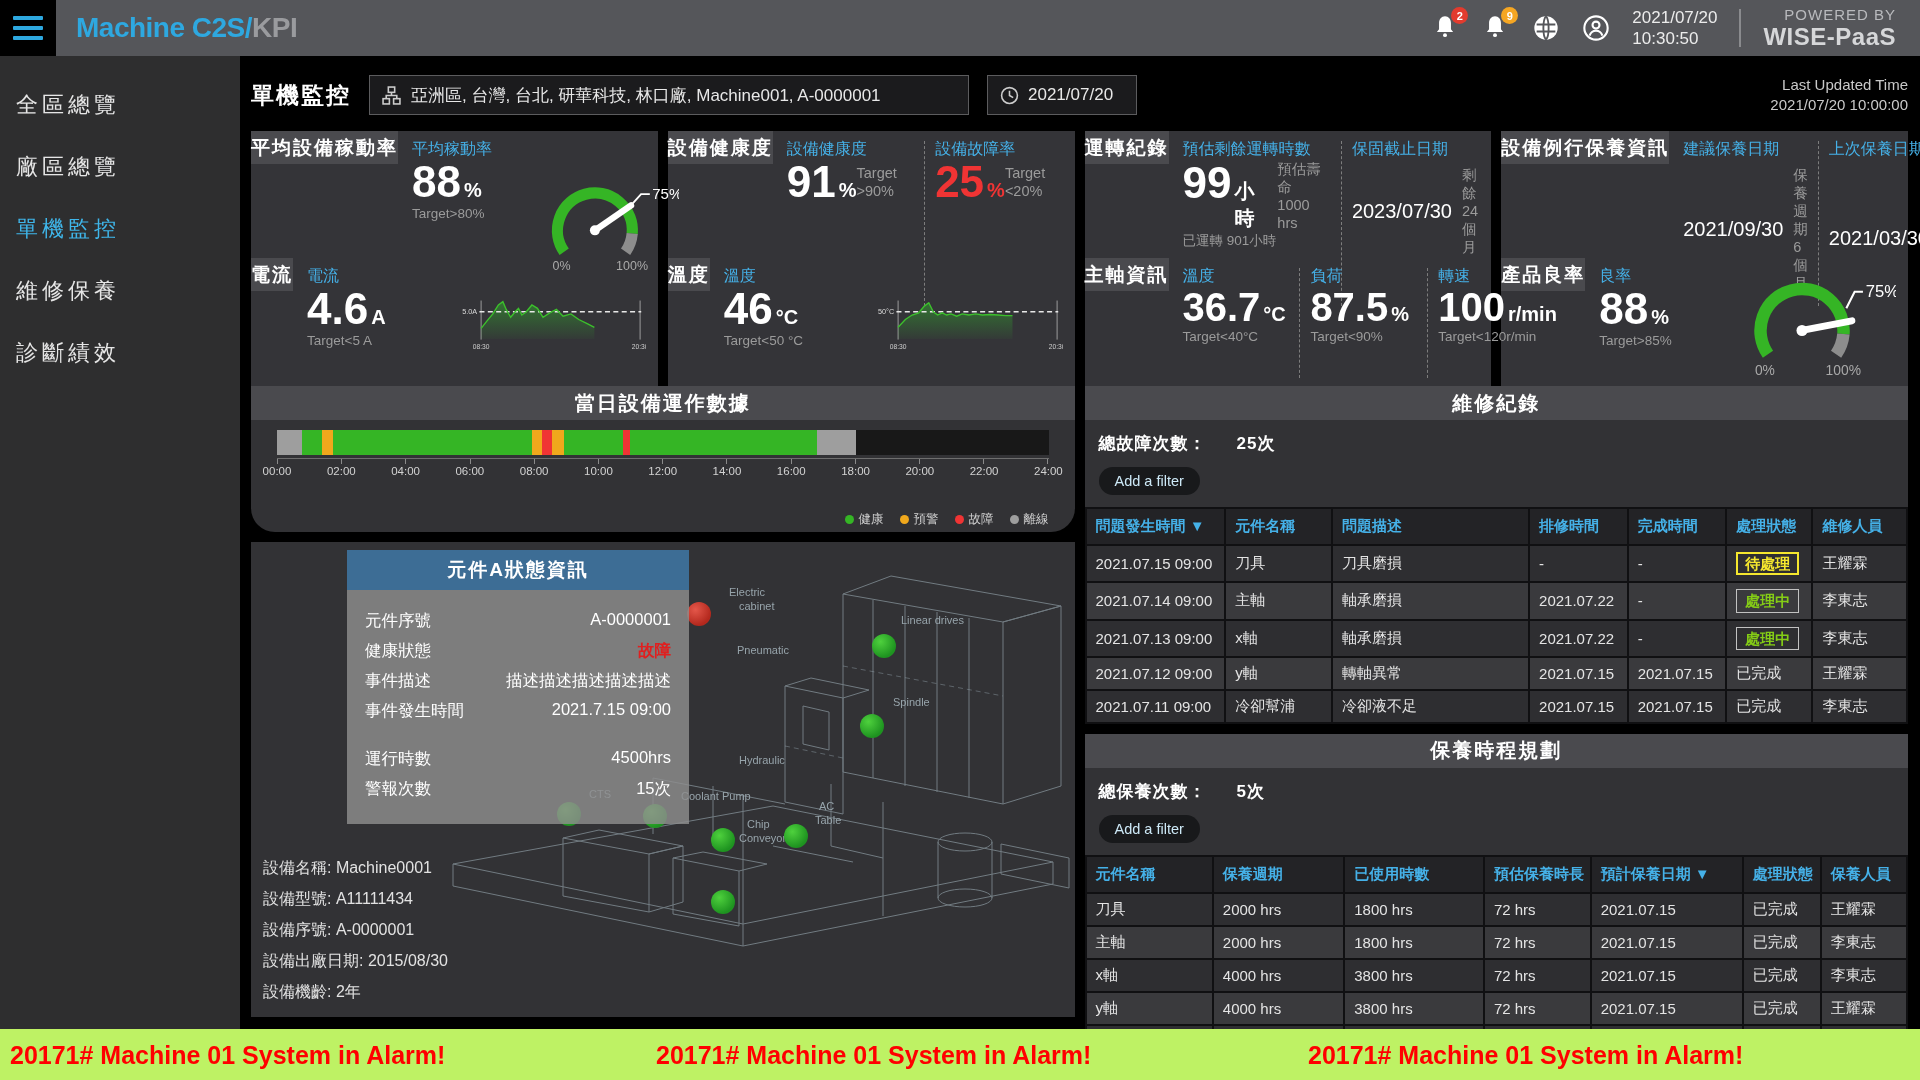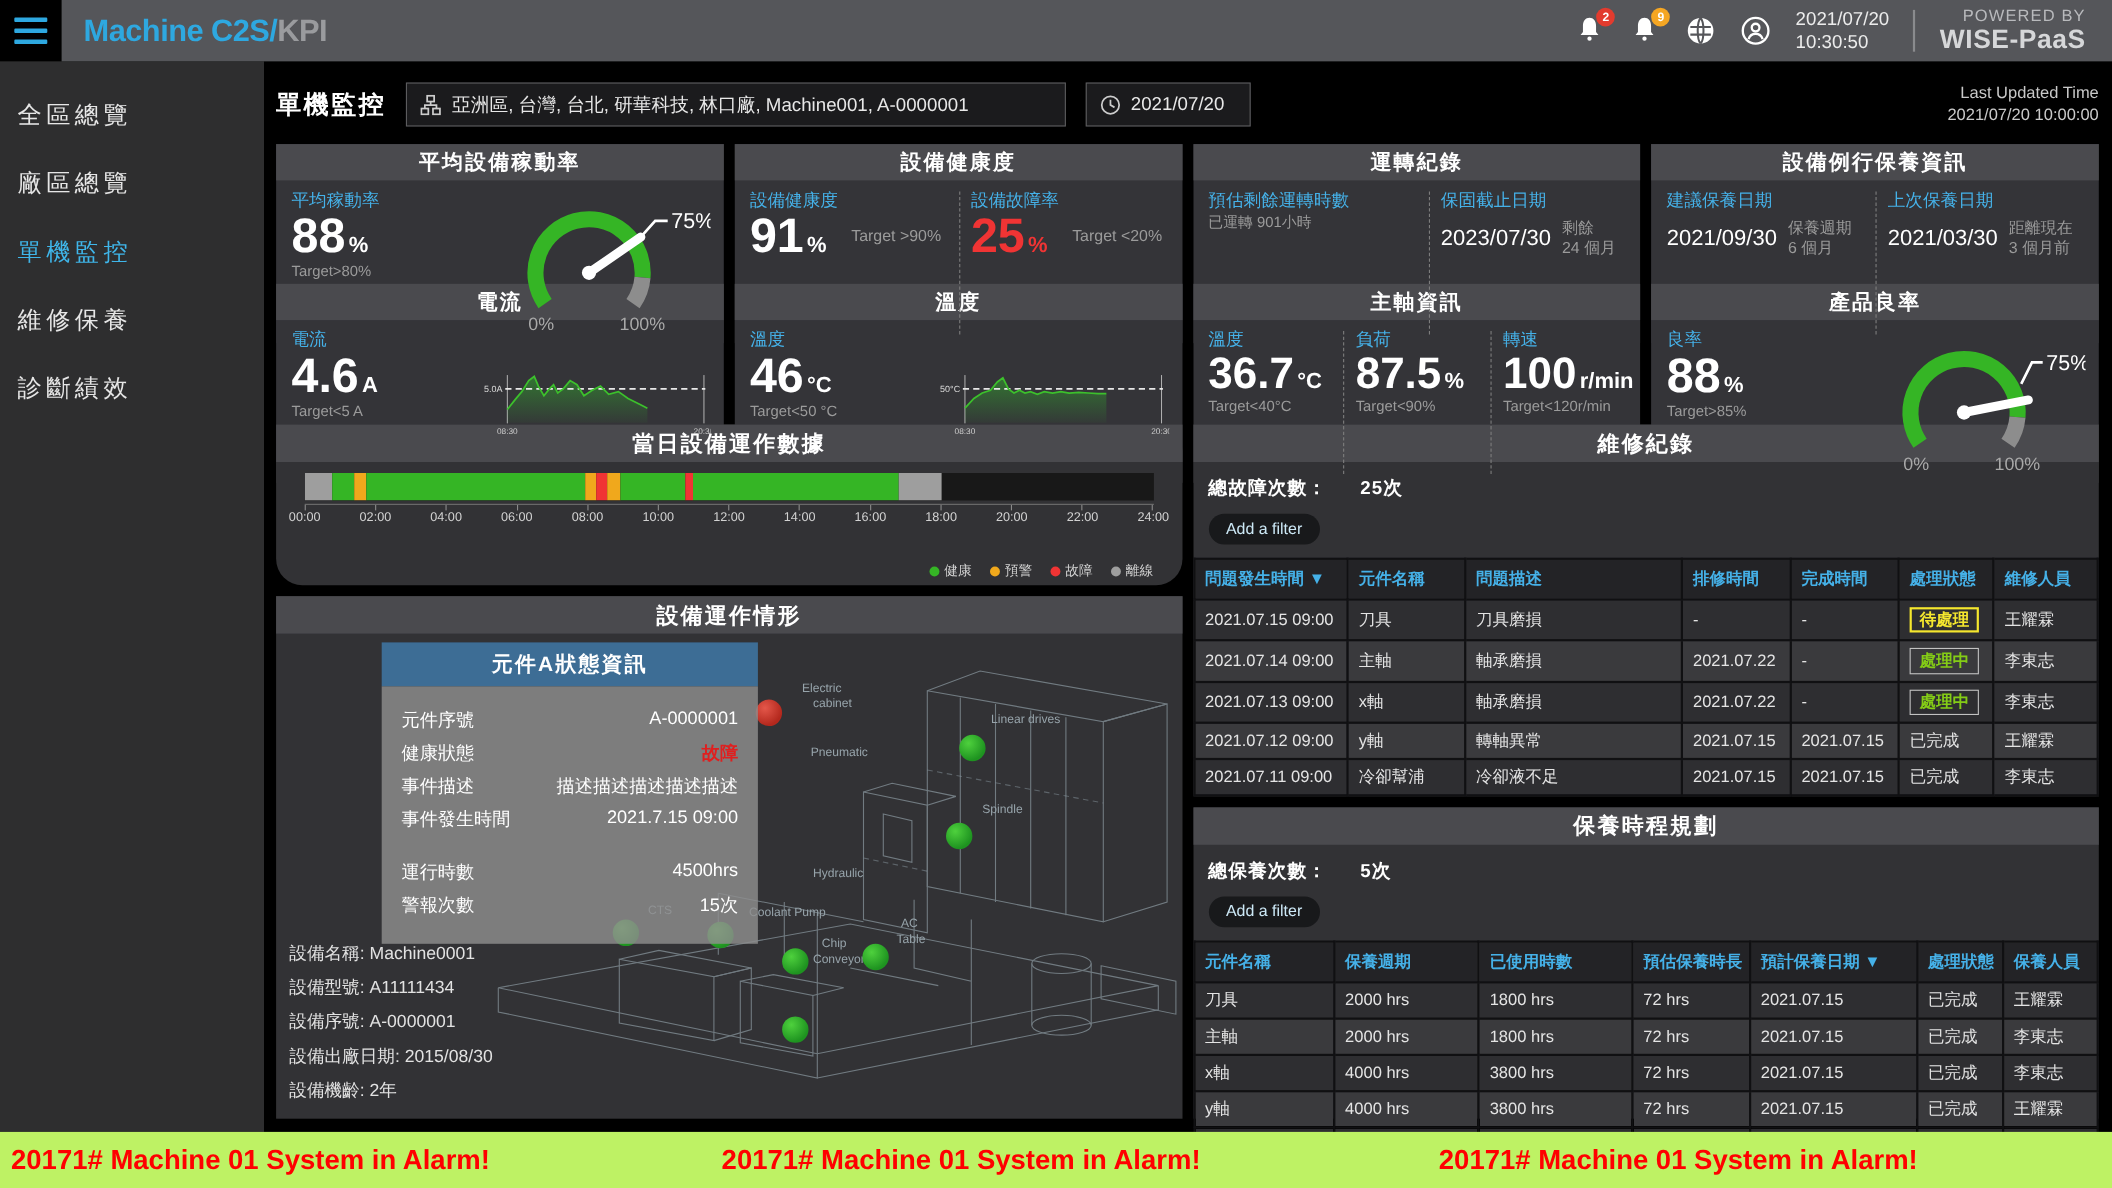--- a/index.html
+++ b/index.html
@@ -38,21 +38,21 @@
   .page-title { font-size:23px; font-weight:bold; color:#fff; letter-spacing:2px; }
   .crumb-box { width:600px; height:40px; background:#1b1b1d; border:1px solid #5c5c5e;
     display:flex; align-items:center; gap:10px; padding:0 12px; color:#e8e8e8; font-size:17px;
     white-space:nowrap; overflow:hidden; cursor:pointer;text-align:right; }
   .date-box { width:150px; height:40px; background:#1b1b1d; border:1px solid #5c5c5e;
     display:flex; align-items:center; gap:9px; padding:0 12px; color:#e8e8e8; font-size:17px; cursor:pointer; }
   .last-updated { margin-left:auto; text-align:right; color:#c9c9c9; font-size:15px; line-height:20px; }
 
   
   .cards-row { display:grid; grid-template-columns:repeat(4,1fr); gap:10px; height:118px; flex:none; margin-top:9px; }
-  .card { background:#343438; display:flex; flex-direction:column; min-width:0; }
+  .card { background:#343438; display:flex; min-width:0; }
   .card-header { height:33px; flex:none; background:#4a4a4e; color:#fff; font-size:19px; font-weight:bold;
     display:flex; align-items:center; justify-content:center; letter-spacing:2px; }
   .card-body { flex:1; display:flex; padding:6px 12px 4px 14px; position:relative; min-height:0; }
   .m-label { color:#45b1e8; font-size:16px; margin-top:2px; }
   .bigrow { display:flex; align-items:baseline; gap:3px; }
   .big { font-size:44px; font-weight:bold; color:#fff; line-height:1.02; }
   .big-md { font-size:20px; font-weight:normal; color:#fff; line-height:1.25; }
   .unit { font-size:20px; font-weight:bold; color:#fff; }
   .m-target { color:#9b9b9b; font-size:13.5px; margin-top:1px; }
   .m-sub { color:#9b9b9b; font-size:13.5px; }
@@ -284,20 +284,30 @@
               </div>
             </div>
           </div>
         </div>
 
         <div class="card">
           <div class="card-header">運轉紀錄</div>
           <div class="card-body">
             <div class="half" style="flex:0 0 50%;">
               <div class="m-label">預估剩餘運轉時數</div>
+              <div class="hrow">
+                <div class="bigrow">
+                    <span class="big">99</span>
+                    <span class="unit">小時</span>
+                  </div>
+                <div class="side-note">
+                    <div>預估壽命</div>
+                    <div>1000 hrs</div>
+                  </div>
+              </div>
               <div class="m-sub">已運轉 901小時</div>
             </div>
             <div class="vdash"></div>
             <div class="half">
               <div class="m-label">保固截止日期</div>
               <div class="hrow" style="margin-top:6px;">
                 <span class="big-md">2023/07/30</span>
                 <div class="side-note">
                     <div>剩餘</div>
                     <div>24 個月</div>
@@ -517,21 +527,20 @@
                   </span>
                   <span class="legend-item">
                     <i style="background: rgb(158, 158, 158);"></i>
                     <em>離線</em>
                   </span>
                 </div>
             </div>
           </div>
 
           <div class="panel machine-panel">
-            <div class="panel-header">設備運作情形</div>
             <div class="machine-body" id="machine-body">
               <svg class="machine-svg" width="660" height="410" viewBox="0 0 660 410">
                 <g fill="none" stroke="#93a2aa" stroke-width="1" opacity="0.65">
                   <path d="M40 318 L330 378 L640 316 L360 260 Z"></path>
                   <path d="M40 318 L40 340 L330 400 L330 378"></path>
                   <path d="M640 316 L640 338 L330 400"></path>
                   <path d="M430 48 L590 76 L590 258 L430 226 Z"></path>
                   <path d="M430 48 L478 30 L648 60 L590 76"></path>
                   <path d="M590 76 L648 60 L648 240 L590 258"></path>
                   <path d="M460 54 L460 232 M492 60 L492 240 M524 66 L524 246 M556 72 L556 252"></path>

